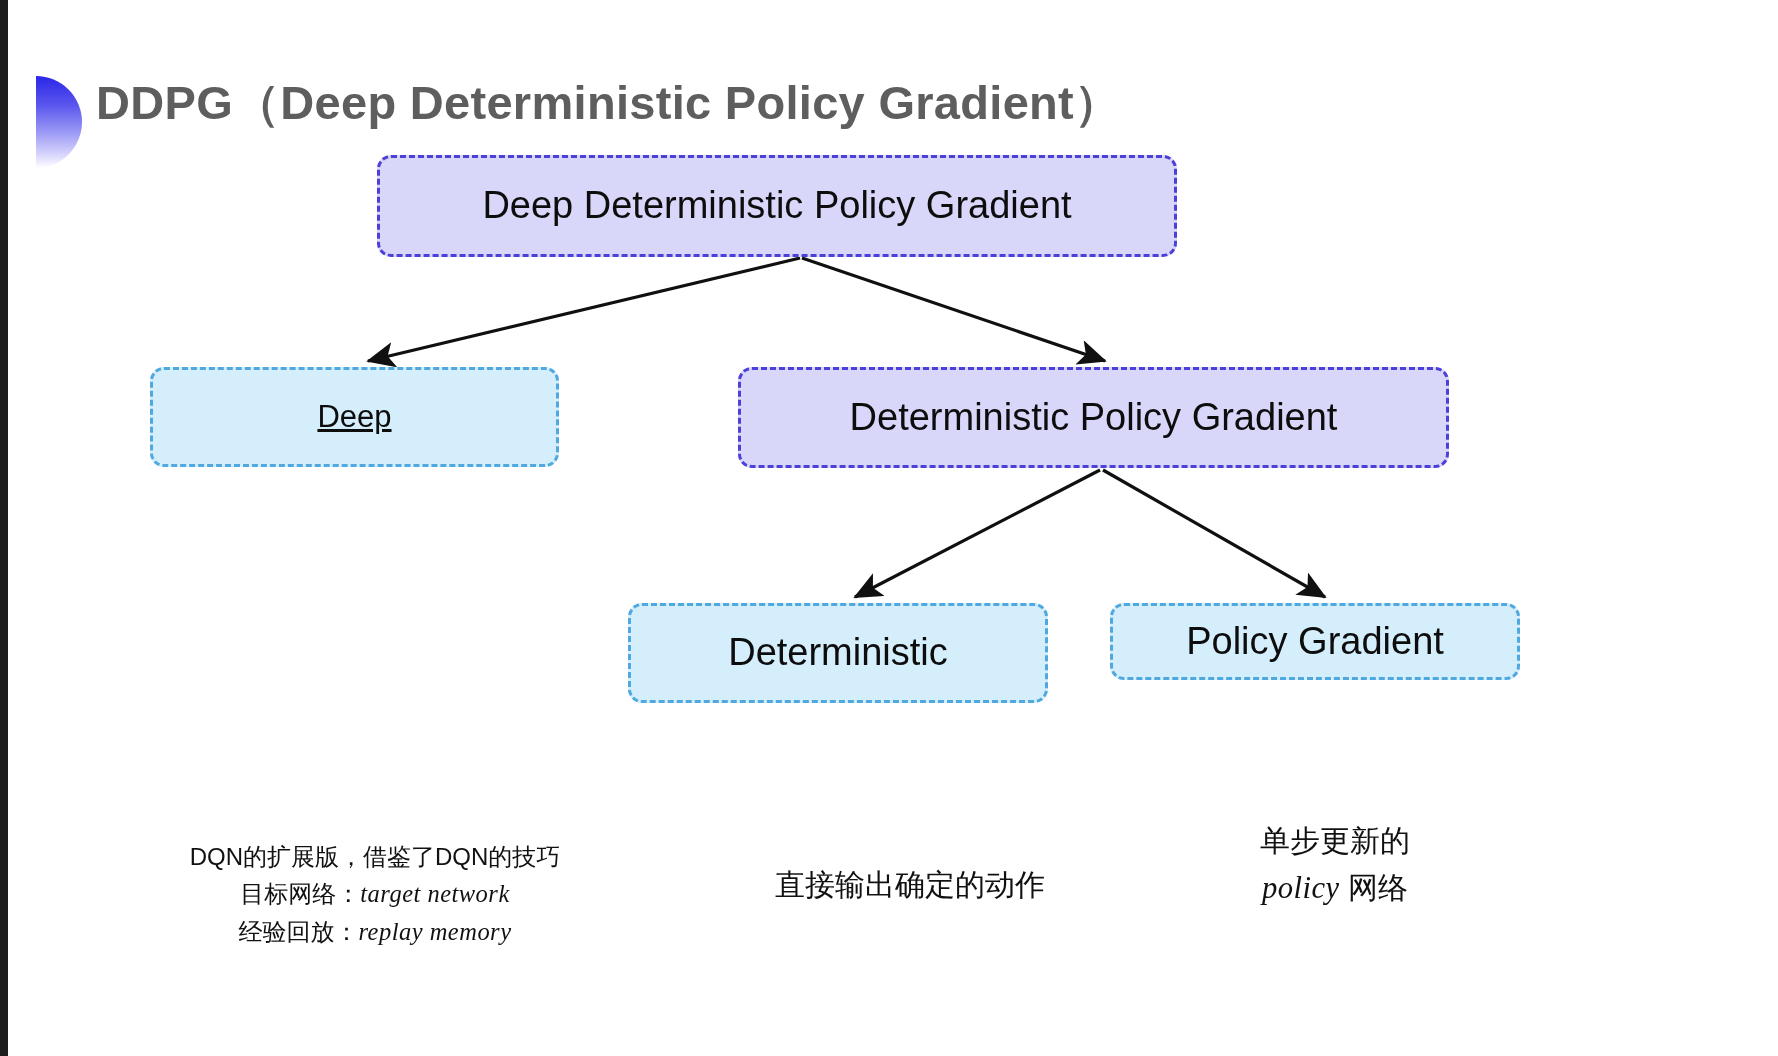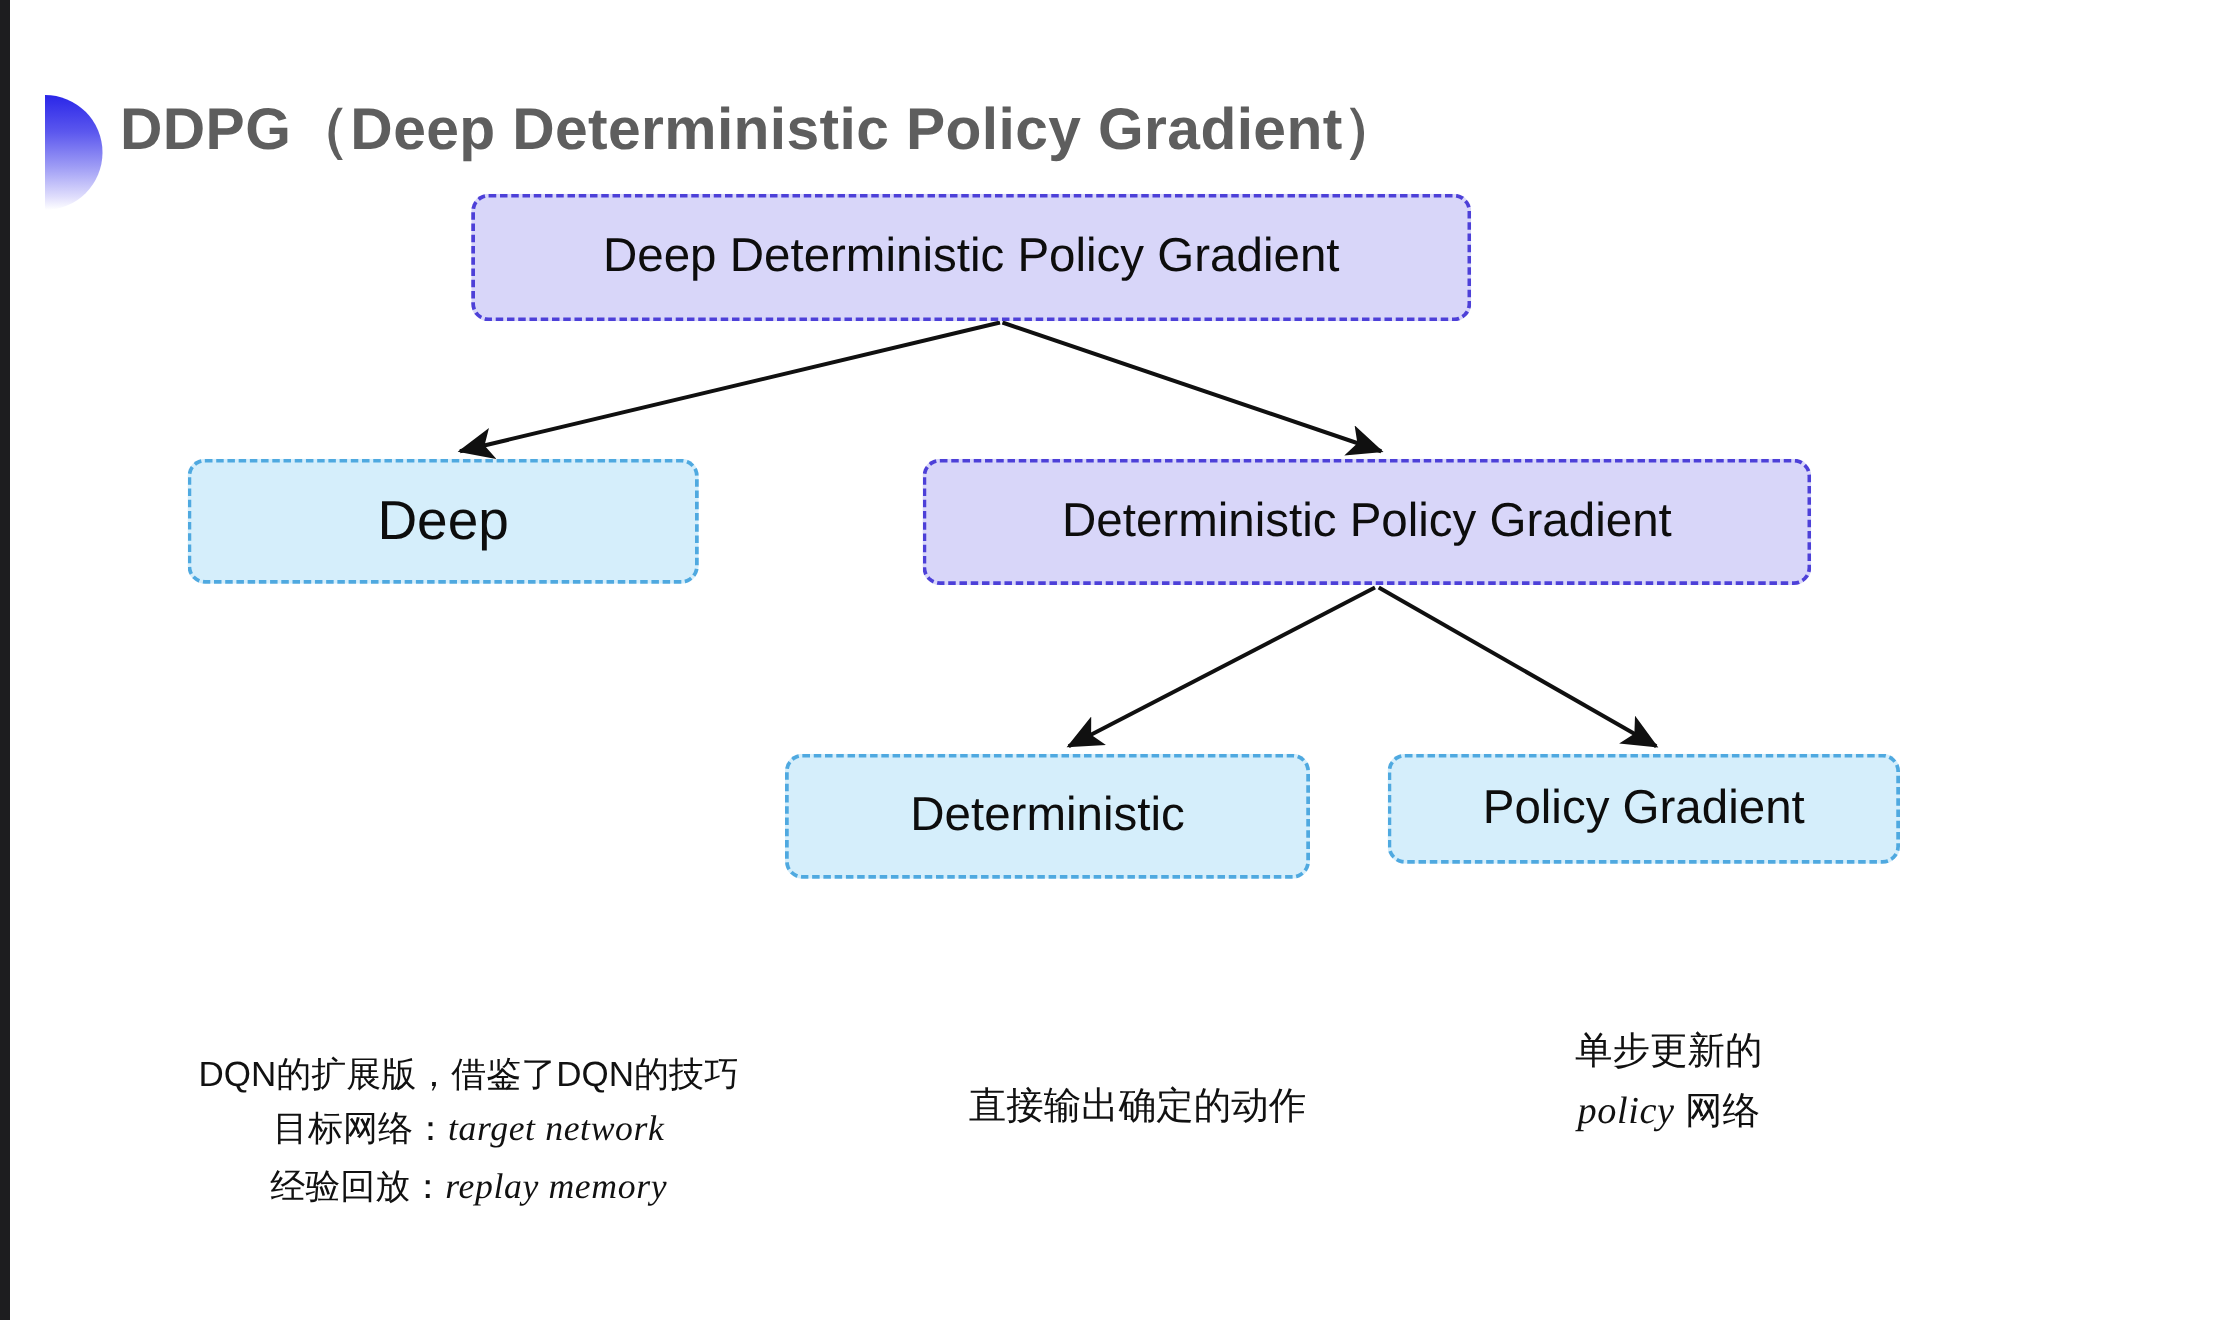--- a/index.html
+++ b/index.html
@@ -67,24 +67,24 @@
   .node-purple {
     background: #d8d6f9;
     border: 3px dashed #4d40d8;
   }
   .node-blue {
     background: #d5eefb;
     border: 3px dashed #4fa9e0;
   }
 
   #node-root      { left: 377px; top: 155px; width: 800px;  height: 102px; font-size: 38px; }
-  #node-deep      { left: 150px; top: 367px; width: 409px;  height: 100px; font-size: 44px; }
+  #node-deep      { left: 150px; top: 367px; width: 409px;  height: 100px; font-size: 31px; text-decoration: underline; }
   #node-dpg       { left: 738px; top: 367px; width: 711px;  height: 101px; font-size: 38px; }
   #node-det       { left: 628px; top: 603px; width: 420px;  height: 100px; font-size: 38px; }
-  #node-pg        { left: 1110px; top: 603px; width: 410px; height: 88px; font-size: 38px; }
+  #node-pg        { left: 1110px; top: 603px; width: 410px; height: 77px; font-size: 38px; }
 
   
   #connectors {
     position: absolute;
     left: 0;
     top: 0;
     width: 1778px;
     height: 1056px;
     pointer-events: none;
   }
@@ -107,21 +107,21 @@
   .math-italic {
     font-family: "Liberation Serif", serif;
     font-style: italic;
     letter-spacing: 1px;
   }
 
   #caption-deep {
     left: 95px;
     top: 838px;
     width: 560px;
-    font-size: 28px;
+    font-size: 24px;
   }
   #caption-deep .line { text-align: center; }
   #caption-det {
     left: 700px;
     top: 862px;
     width: 420px;
     font-size: 30px;
   }
   #caption-pg {
     left: 1160px;

